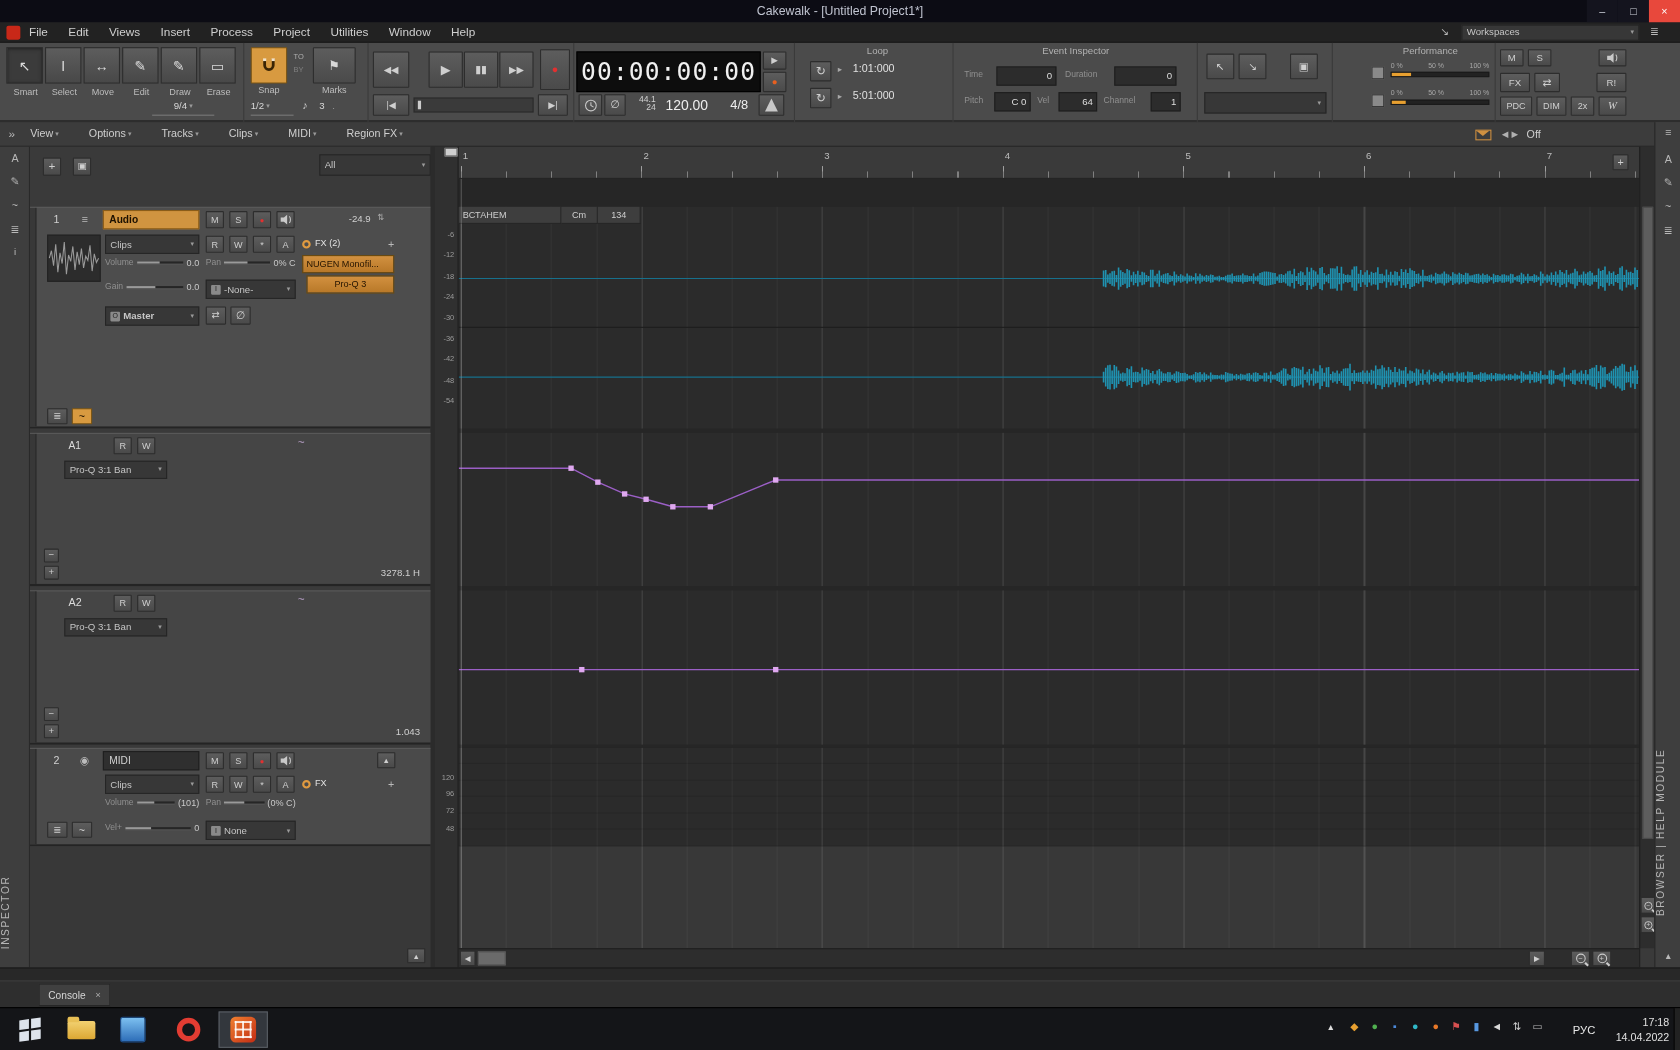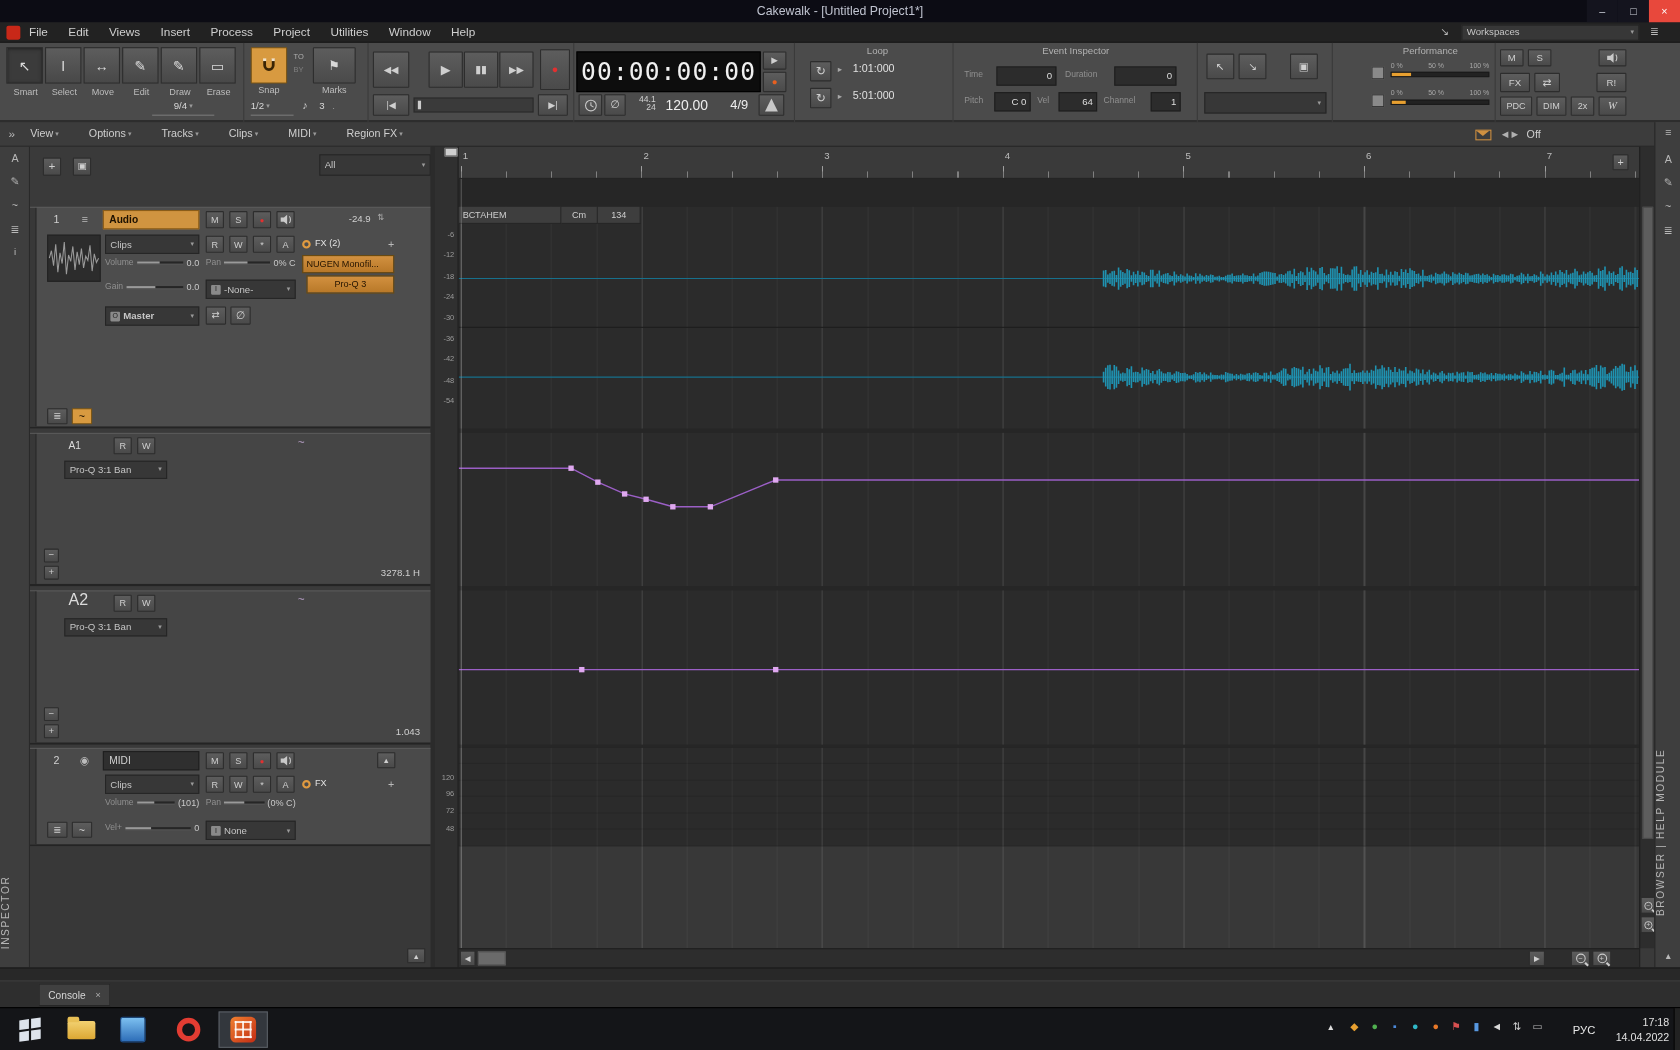--- a/index.html
+++ b/index.html
@@ -191,21 +191,21 @@
       </div>
       <div class="r b" style="left:28px;top:48px;width:20px;height:20px;font-size:10px">∅</div>
       <div class="r" style="left:52px;top:49px;width:24px;text-align:right">
         <div style="font-size:8px;color:#d0d0d0">44.1</div>
         <div style="font-size:8px;color:#d0d0d0">24</div>
       </div>
       <div class="r f" style="left:80px;top:48px;width:50px;height:20px;justify-content:center">
         <span style="font-size:13px;color:#eeeeee">120.00</span>
       </div>
       <div class="r f" style="left:140px;top:48px;width:28px;height:20px;justify-content:center">
-        <span style="font-size:12px;color:#eeeeee">4/9</span>
+        <span style="font-size:12px;color:#eeeeee">4/8</span>
       </div>
       <div class="r b" style="left:172px;top:48px;width:24px;height:20px">
         <span class="metro"></span>
       </div>
     </div>
 
     <div class="tb-mod" style="left:748px;width:142px">
       <div class="mt r" style="left:0;top:3px;width:142px">Loop</div>
       <div class="r b" style="left:8px;top:17px;width:20px;height:19px;font-size:11px">↻</div>
       <div class="r b" style="left:8px;top:42px;width:20px;height:19px;font-size:11px">↻</div>
@@ -425,21 +425,21 @@
         <span class="t">Pro-Q 3:1 Ban</span>
         <span class="caret">▾</span>
       </div>
       <div class="r b" style="left:13px;top:107px;width:14px;height:13px;font-size:9px">−</div>
       <div class="r b" style="left:13px;top:123px;width:14px;height:13px;font-size:9px">+</div>
       <span class="r" style="right:10px;bottom:5px;font-size:9px;color:#d0d0d0">3278.1 H</span>
     </div>
 
     <div class="tblock" style="top:414px;height:144px;background:#454545">
       <span class="grip"></span>
-      <span class="r" style="left:36px;top:0;font-size:15px;color:#dcdcdc">A2</span>
+      <span class="r" style="left:36px;top:6px;font-size:10px;color:#dcdcdc">A2</span>
       <div class="r b b16" style="left:78px;top:3px">R</div>
       <div class="r b b16" style="left:100px;top:3px">W</div>
       <span class="r" style="left:250px;top:2px;font-size:11px;color:#b8a0c8">~</span>
       <div class="r dd" style="left:32px;top:25px;width:96px;height:17px">
         <span class="t">Pro-Q 3:1 Ban</span>
         <span class="caret">▾</span>
       </div>
       <div class="r b" style="left:13px;top:108px;width:14px;height:13px;font-size:9px">−</div>
       <div class="r b" style="left:13px;top:124px;width:14px;height:13px;font-size:9px">+</div>
       <span class="r" style="right:10px;bottom:5px;font-size:9px;color:#d0d0d0">1.043</span>

